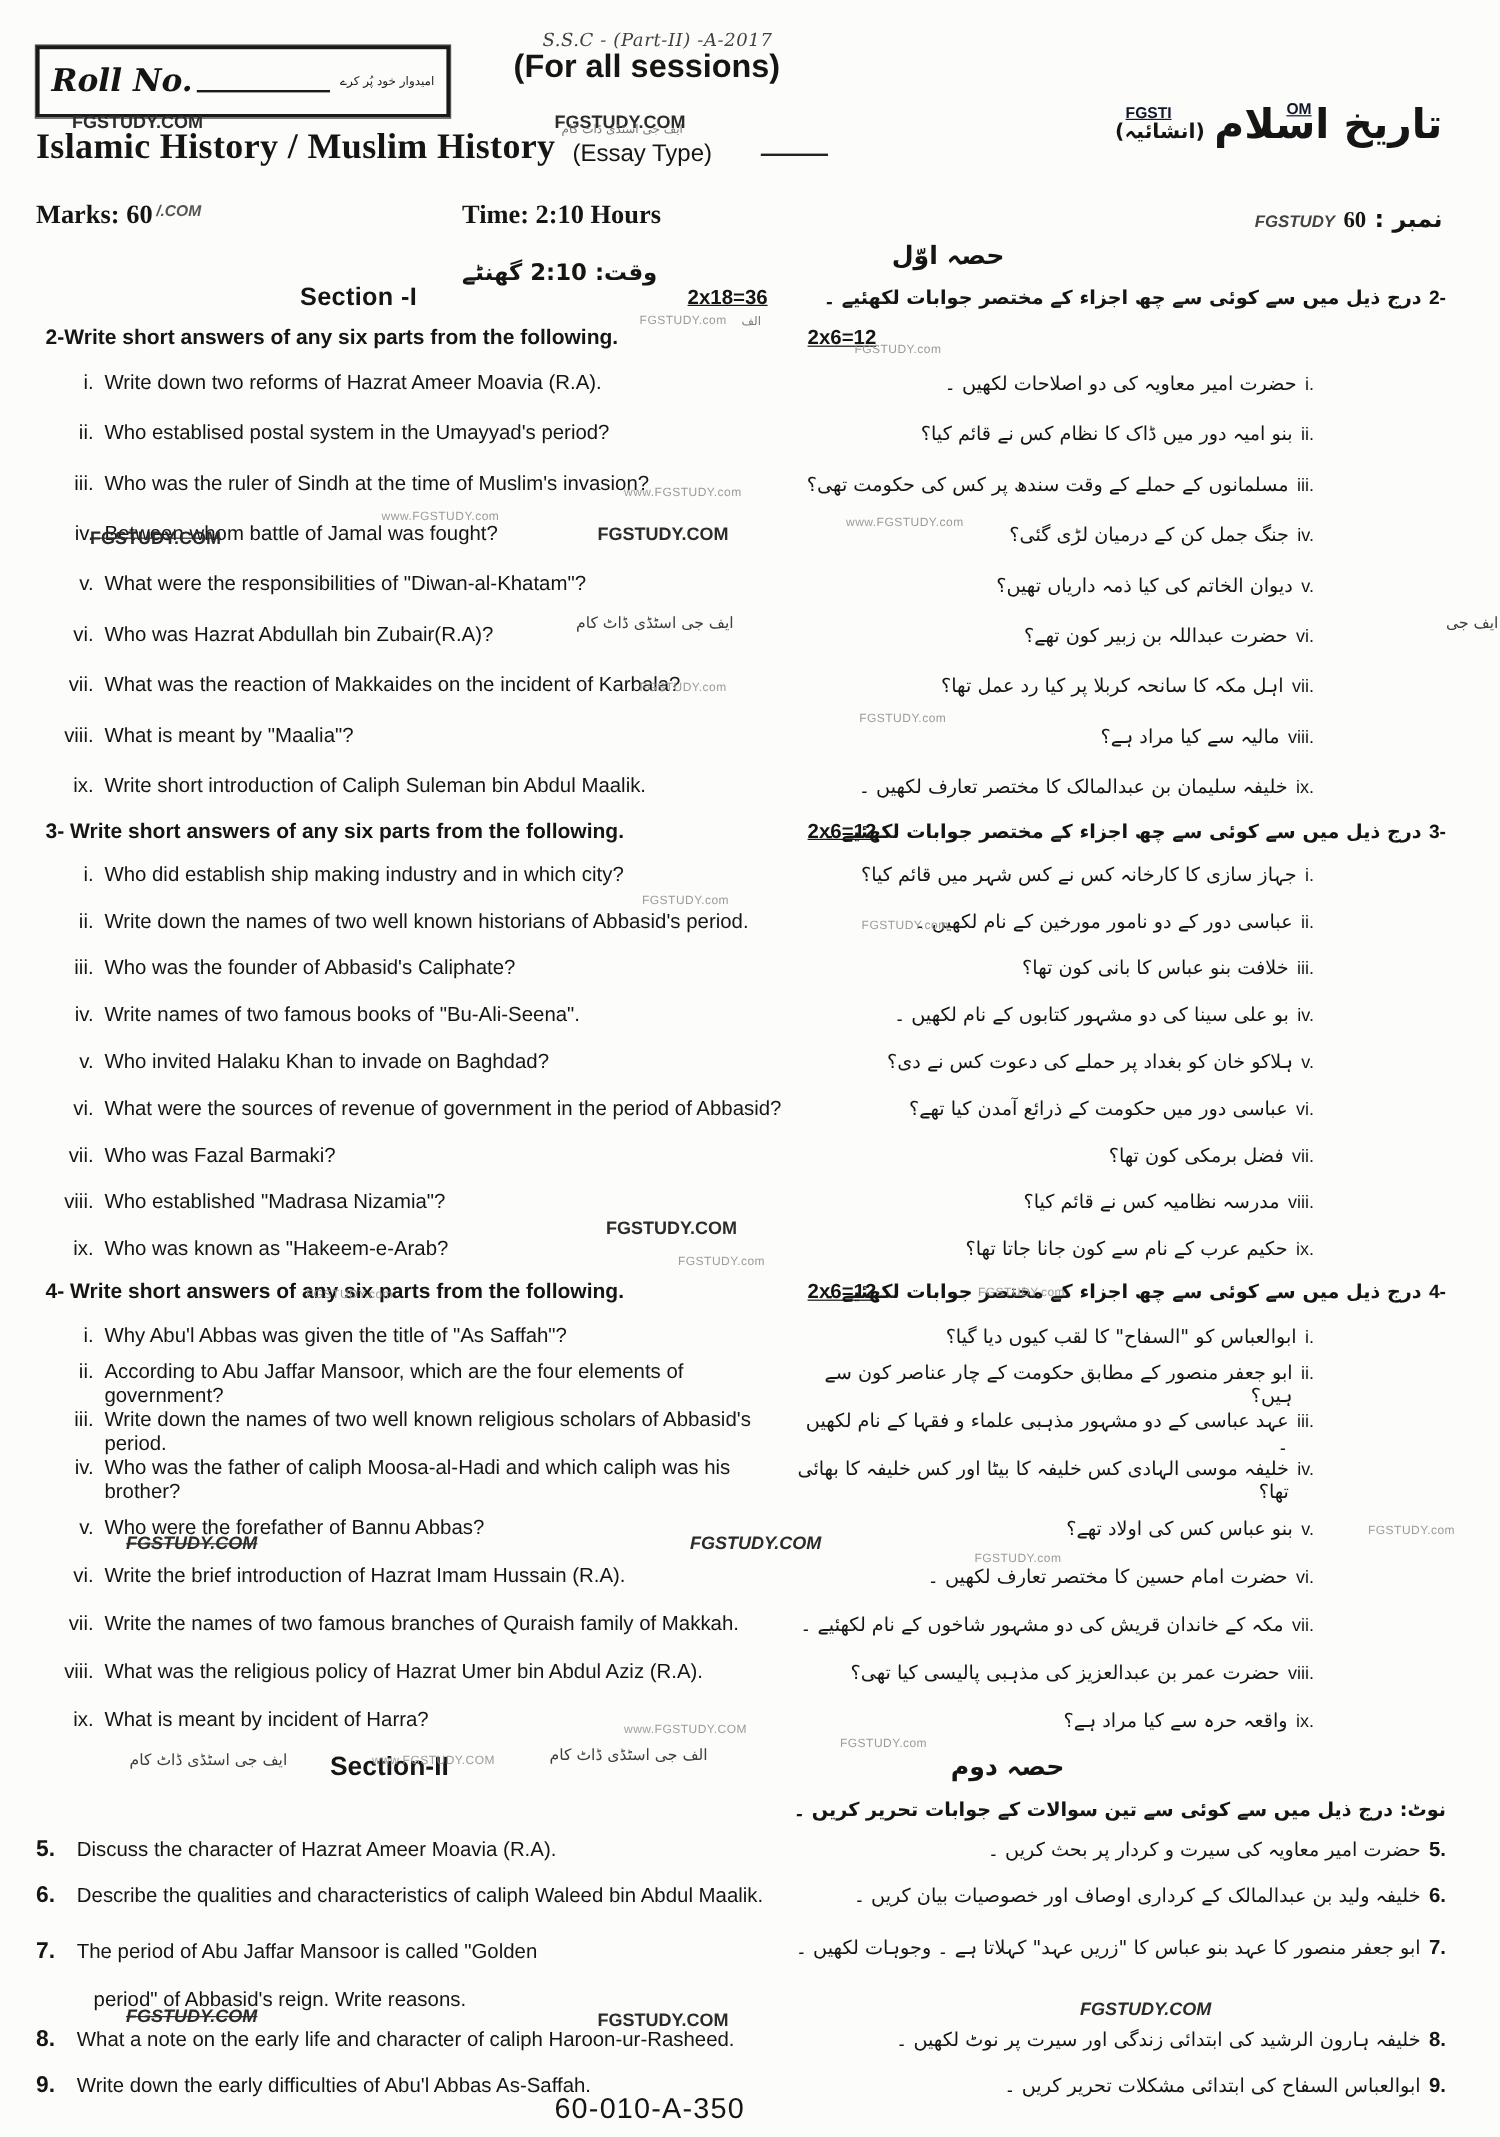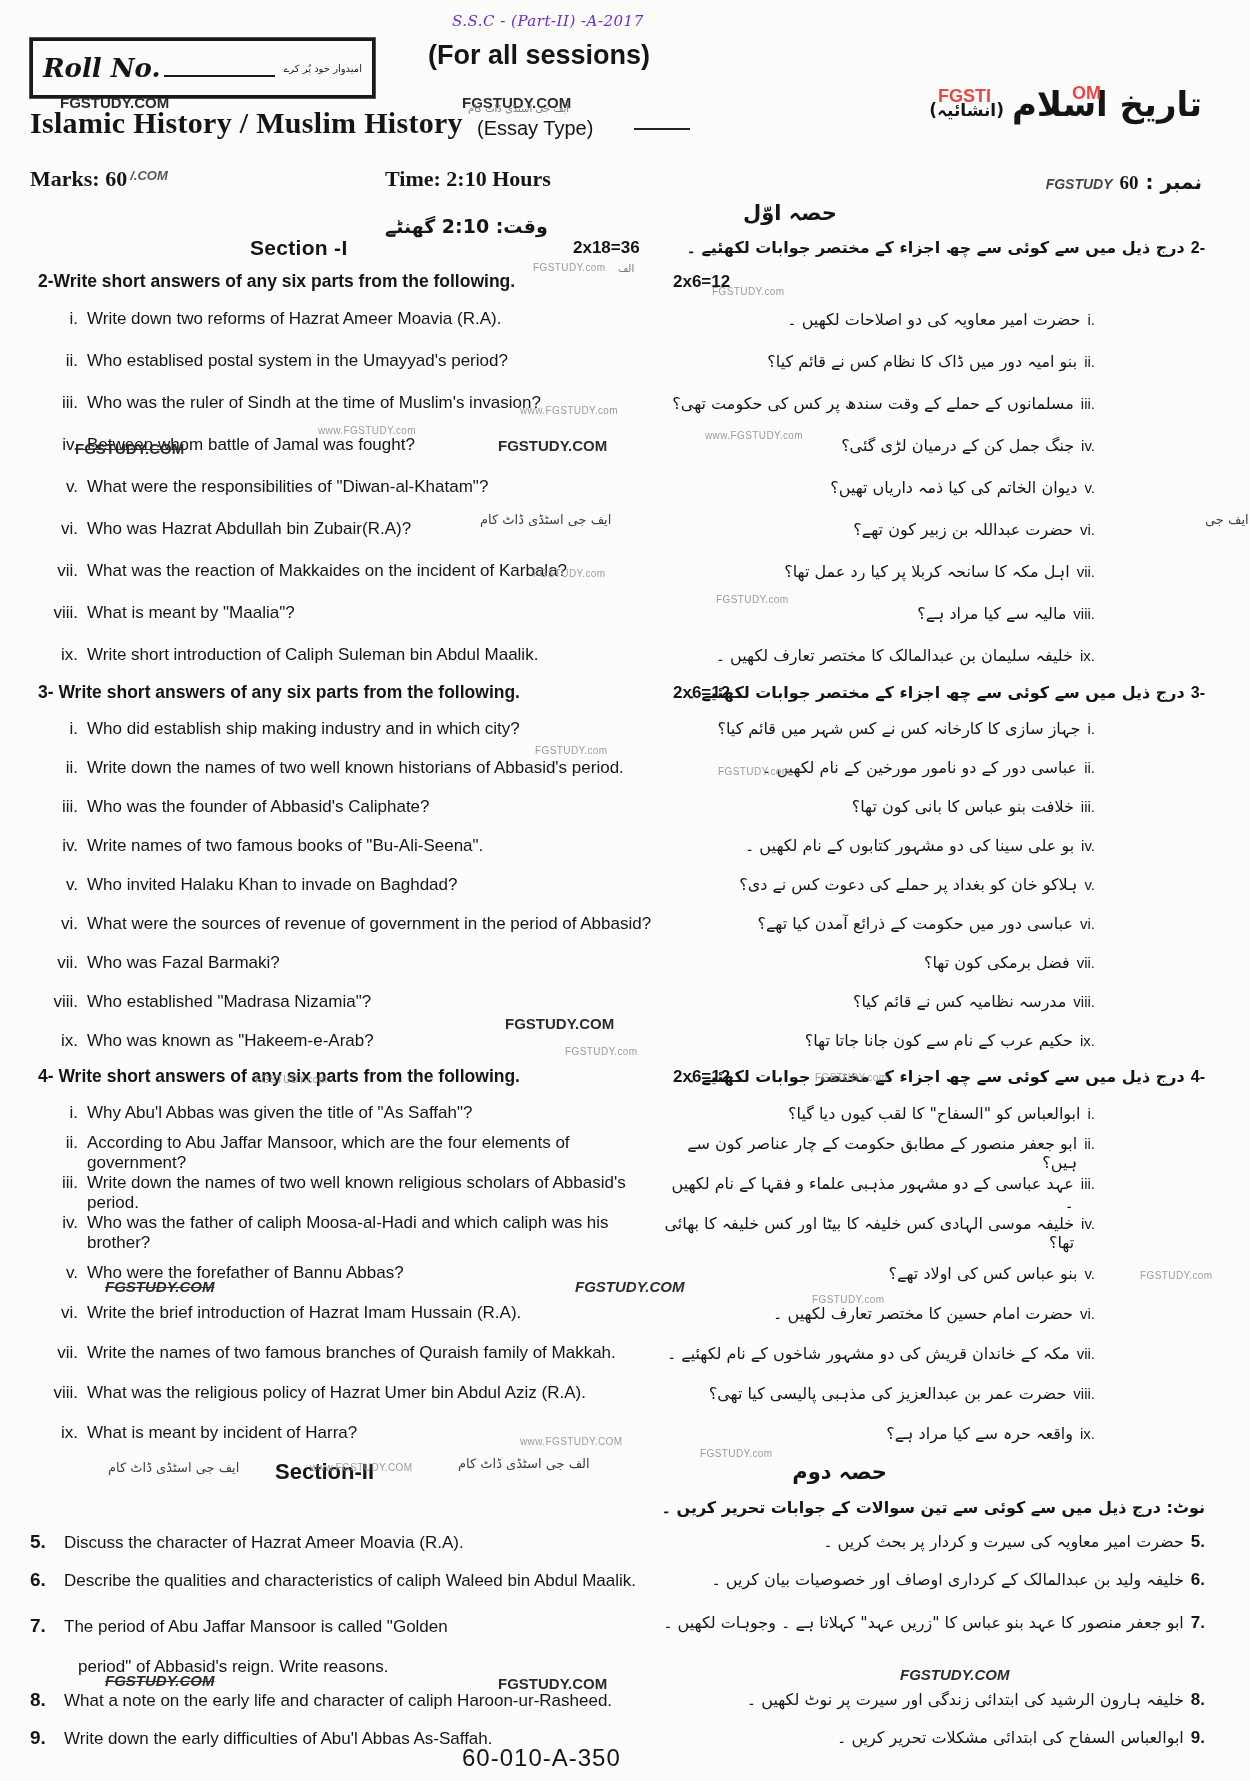--- a/index.html
+++ b/index.html
@@ -2,21 +2,21 @@
 <html><head>
 <meta charset="utf-8">
 <style>
   html,body { margin:0; padding:0; background:#d8d8d8; }
   .page {
     position:relative; width:1250px; height:1781px; margin:0 auto;
     background:#fcfcfa; color:#151515; overflow:hidden;
     font-family:"Liberation Sans", sans-serif;
   }
   
-  .examcode { position:absolute; left:452px; top:12px; font:italic 15px "DejaVu Serif", serif; letter-spacing:.5px; color:#6d28d9; }
+  .examcode { position:absolute; left:452px; top:24px; font:italic 15px "DejaVu Serif", serif; letter-spacing:.5px; color:#404040; }
   .rollbox { position:absolute; left:30px; top:38px; width:345px; height:60px; border:3px solid #1a1a1a;
              box-shadow:0 0 0 1px #555; display:flex; align-items:center; padding:0 10px; box-sizing:border-box; }
   .rolllabel { font:italic bold 26px "DejaVu Serif", serif; white-space:nowrap; }
   .rollline { flex:1; border-bottom:2px solid #1a1a1a; height:16px; margin:0 8px 0 4px; }
   .rollnote { font-family:"DejaVu Sans", sans-serif; font-size:10px; direction:rtl; white-space:nowrap; color:#222; }
   .sessions { position:absolute; left:428px; top:40px; font-weight:bold; font-size:27px; }
   .title-en { position:absolute; left:30px; top:106px; font:bold 30px "Liberation Serif", serif; letter-spacing:.3px; }
   .title-type { position:absolute; left:477px; top:117px; font-size:20px; }
   .title-dash { position:absolute; left:634px; top:128px; width:56px; border-top:2px solid #222; }
   .title-ur { position:absolute; right:48px; top:84px; direction:rtl; display:flex; align-items:baseline; gap:8px; font-family:"DejaVu Sans", sans-serif; }
@@ -31,21 +31,21 @@
   .marks-ur .lbl { font-size:20px; font-weight:bold; }
   .marks-ur .val { font:bold 19px "Liberation Serif", serif; direction:ltr; unicode-bidi:embed; }
   .num-wm { font:italic bold 14px "Liberation Sans", sans-serif; color:#444; direction:ltr; unicode-bidi:embed; }
   
   .paper-body { position:absolute; top:195px; left:0; right:0; }
   .row { position:relative; display:flex; align-items:center; padding-left:30px; padding-right:45px; box-sizing:border-box; }
   .r-parta { height:35px; }
   .part-ur { margin-left:auto; margin-right:368px; direction:rtl; font-family:"DejaVu Sans", sans-serif; font-weight:bold; font-size:21px; }
   .r-sec1 { height:35px; }
   .sec1-title { margin-left:220px; font-weight:bold; font-size:21px; letter-spacing:.3px; }
-  .marks-abs { position:absolute; left:573px; font-weight:bold; font-size:17px; }
+  .marks-abs { position:absolute; left:573px; font-weight:bold; font-size:17px;text-decoration:underline; }
   .marks-abs.m2 { left:673px; }
   .head-ur { margin-left:auto; direction:rtl; display:flex; align-items:baseline; gap:6px;
              font-family:"DejaVu Sans", sans-serif; font-weight:bold; font-size:16px; }
   .head-ur .n { font:bold 16px "Liberation Sans", sans-serif; direction:ltr; unicode-bidi:embed; }
   .r-qhead { height:33px; }
   .qhead-en { margin-left:8px; font-weight:bold; font-size:17.5px; }
   .r-q2 { height:42px; } .r-q3 { height:39px; } .r-q4 { height:40px; }
   .item-en { display:flex; align-items:baseline; font-size:17px; }
   .item-en .n { flex:none; width:48px; text-align:right; padding-right:9px; }
   .item-ur { margin-left:auto; margin-right:110px; direction:rtl; display:flex; align-items:baseline; gap:7px;
@@ -68,21 +68,21 @@
   .r-q7 .lines div { line-height:40px; }
   .r-q7 .lines .l2 { padding-left:14px; }
   .r-q7 .s2ur { margin-top:6px; }
   .footer-code { position:absolute; left:462px; top:1744px; font-size:24px; letter-spacing:1px; }
   
   .wm { position:absolute; white-space:nowrap; pointer-events:none; }
   .wm-bold { font-weight:bold; font-size:15px; color:#2c2c2c; }
   .wm-ital { font-style:italic; }
   .wm-strike { text-decoration:line-through; }
   .wm-faint { font-size:10px; color:#9b9b9b; letter-spacing:.4px; }
-  .wm-gray { font-weight:bold; font-size:18px; color:#ef4444; }
+  .wm-gray { font-weight:bold; font-size:13px; color:#0f172a;text-decoration:underline; }
   .wm-ur { font-size:13px; color:#3d3d3d; direction:rtl; font-family:"DejaVu Sans", sans-serif; }
   .wm-ur-xs { font-size:10px; color:#777; direction:rtl; font-family:"DejaVu Sans", sans-serif; }
 </style>
 </head>
 <body>
 
 <div class="page">
 
   <div class="examcode">S.S.C - (Part-II) -A-2017</div>
 

